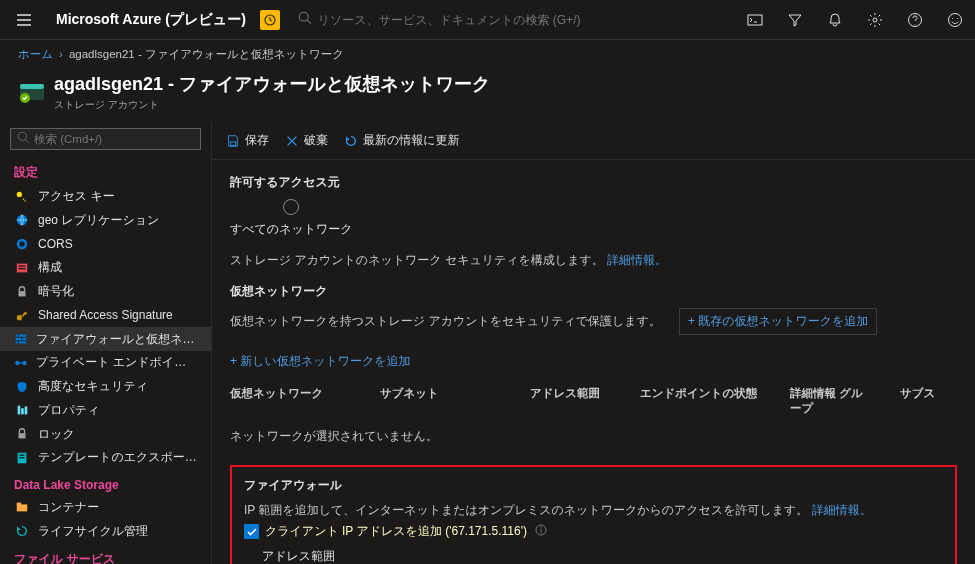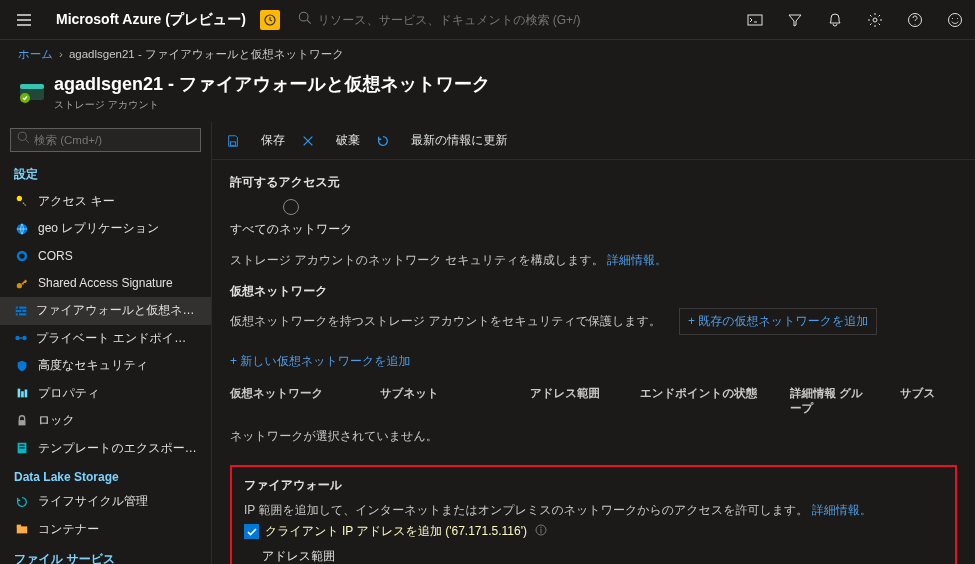--- a/index.html
+++ b/index.html
@@ -29,30 +29,30 @@
 .pagetitle .ico { width: 28px; height: 28px; position: relative; margin-right: 8px; }
 .pagetitle h1 { font-size: 18px; font-weight: 600; color: #fff; }
 .pagetitle .sub { font-size: 10px; color: #a19f9d; margin-top: 2px; }
 
 
 .layout { display: flex; height: calc(100% - 40px - 28px - 46px); }
 .sidebar { width: 212px; background: #1b1a19; border-right: 1px solid #2d2c2b; display: flex; flex-direction: column; overflow-y: auto; }
 .sb-search { margin: 6px 10px; height: 26px; border: 1px solid #605e5c; background: #252423; display: flex; padding: 2px 6px; }
 .sb-search svg { width: 13px; height: 13px; opacity: .6; }
 .sb-search input { background: transparent; border: none; color: #a19f9d; font-size: 11.5px; margin-left: 4px; outline: none; flex:1; }
-.sb-section { font-size: 12px; font-weight: 600; color: #7dd3fc; padding: 8px 14px 4px; }
+.sb-section { font-size: 12px; font-weight: 600; color: #ec4899; padding: 8px 14px 4px; }
 .sb-item { display: flex; align-items: center; height: 30px; padding: 0 14px; cursor: pointer; font-size: 12px; color: #e1e1e1; }
 .sb-item.active { background: #323130; }
 .sb-item .sbi { width: 16px; height: 16px; margin-right: 8px; display: flex; align-items: center; justify-content: center; }
 .sb-item span.label { white-space: nowrap; overflow: hidden; text-overflow: ellipsis; }
 
 
 .main { flex: 1; overflow: auto; padding: 0; }
 .toolbar { height: 38px; display: flex; align-items: center; padding: 0 14px; border-bottom: 1px solid #2d2c2b; gap: 16px; }
-.toolbar .tbtn { display: flex; align-items: center; gap: 21px; cursor: pointer; font-size: 12px; color: #e1e1e1; justify-content: flex-end; }
+.toolbar .tbtn { display: flex; align-items: center; gap: 5px; cursor: pointer; font-size: 12px; color: #e1e1e1; justify-content: flex-end; }
 .toolbar .tbtn svg { width:14px; height:14px; }
 .content { padding: 14px 18px; }
 .section-h { font-size: 12px; font-weight: 600; color: #e1e1e1; margin-bottom: 8px; }
 .radio-row { display: flex; gap: 22px; align-items: center; margin-bottom: 14px; }
 .radio { display: flex; align-items: center; gap: 6px; cursor: pointer; flex-direction: column; }
 .radio .circ { width: 16px; height: 16px; border: 1px solid #8a8886; border-radius: 50%; display: flex; align-items: center; justify-content: center; }
 .radio.sel .circ { border-color: #2899f5; }
 .radio.sel .circ::after { content:""; width:8px; height:8px; border-radius:50%; background:#2899f5; }
 .desc { font-size: 12px; color: #c8c8c8; margin-bottom: 14px; }
 .desc a, .link { color: #4f9de6; text-decoration: none; cursor: pointer; text-align: right; }
@@ -199,20 +199,39 @@
           <svg width="14" height="14" viewBox="0 0 16 16">
             <circle cx="8" cy="8" r="6" fill="#0078d4"></circle>
             <circle cx="8" cy="8" r="3" fill="#1b1a19"></circle>
           </svg>
         </span>
         <span class="label">CORS</span>
       </div>
     <div class="sb-item">
         <span class="sbi">
           <svg width="14" height="14" viewBox="0 0 16 16">
+            <rect x="2" y="3" width="12" height="10" fill="#e74856"></rect>
+            <rect x="4" y="5" width="8" height="1.5" fill="#1b1a19"></rect>
+            <rect x="4" y="8" width="8" height="1.5" fill="#1b1a19"></rect>
+          </svg>
+        </span>
+        <span class="label">構成</span>
+      </div>
+    <div class="sb-item">
+        <span class="sbi">
+          <svg width="14" height="14" viewBox="0 0 16 16">
+            <rect x="4" y="7" width="8" height="6" fill="#a19f9d"></rect>
+            <path d="M5 7V5a3 3 0 0 1 6 0v2" stroke="#a19f9d" fill="none" stroke-width="1.5"></path>
+          </svg>
+        </span>
+        <span class="label">暗号化</span>
+      </div>
+    <div class="sb-item">
+        <span class="sbi">
+          <svg width="14" height="14" viewBox="0 0 16 16">
             <circle cx="5" cy="11" r="3" fill="#d29200"></circle>
             <path d="M7 9l5-5 2 2-2 2h-2v2" fill="#d29200"></path>
           </svg>
         </span>
         <span class="label">Shared Access Signature</span>
       </div>
     <div class="sb-item active">
         <span class="sbi">
           <svg width="14" height="14" viewBox="0 0 16 16">
             <rect x="2" y="3" width="12" height="10" fill="#0078d4"></rect>
@@ -266,34 +285,34 @@
             <rect x="5" y="7" width="6" height="1.5" fill="#1b1a19"></rect>
           </svg>
         </span>
         <span class="label">テンプレートのエクスポート</span>
       </div>
 
     <div class="sb-section">Data Lake Storage</div>
     <div class="sb-item">
         <span class="sbi">
           <svg width="14" height="14" viewBox="0 0 16 16">
+            <rect x="2" y="5" width="12" height="8" fill="#ffaa44"></rect>
+            <rect x="2" y="3" width="5" height="3" fill="#ffaa44"></rect>
+          </svg>
+        </span>
+        <span class="label">コンテナー</span>
+      </div>
+    <div class="sb-item">
+        <span class="sbi">
+          <svg width="14" height="14" viewBox="0 0 16 16">
             <path d="M8 3a5 5 0 1 1-4.5 2.8" stroke="#00b7c3" fill="none" stroke-width="1.5"></path>
             <path d="M3 3v3h3" stroke="#00b7c3" fill="none" stroke-width="1.5"></path>
           </svg>
         </span>
         <span class="label">ライフサイクル管理</span>
-      </div>
-    <div class="sb-item">
-        <span class="sbi">
-          <svg width="14" height="14" viewBox="0 0 16 16">
-            <rect x="2" y="5" width="12" height="8" fill="#ffaa44"></rect>
-            <rect x="2" y="3" width="5" height="3" fill="#ffaa44"></rect>
-          </svg>
-        </span>
-        <span class="label">コンテナー</span>
       </div>
 
     <div class="sb-section">ファイル サービス</div>
   </div>
 
   <div class="main">
     <div class="toolbar">
       <div class="tbtn">
           <svg viewBox="0 0 16 16">
             <path d="M3 2h8l2 2v10H3z" fill="none" stroke="#2899f5"></path>

